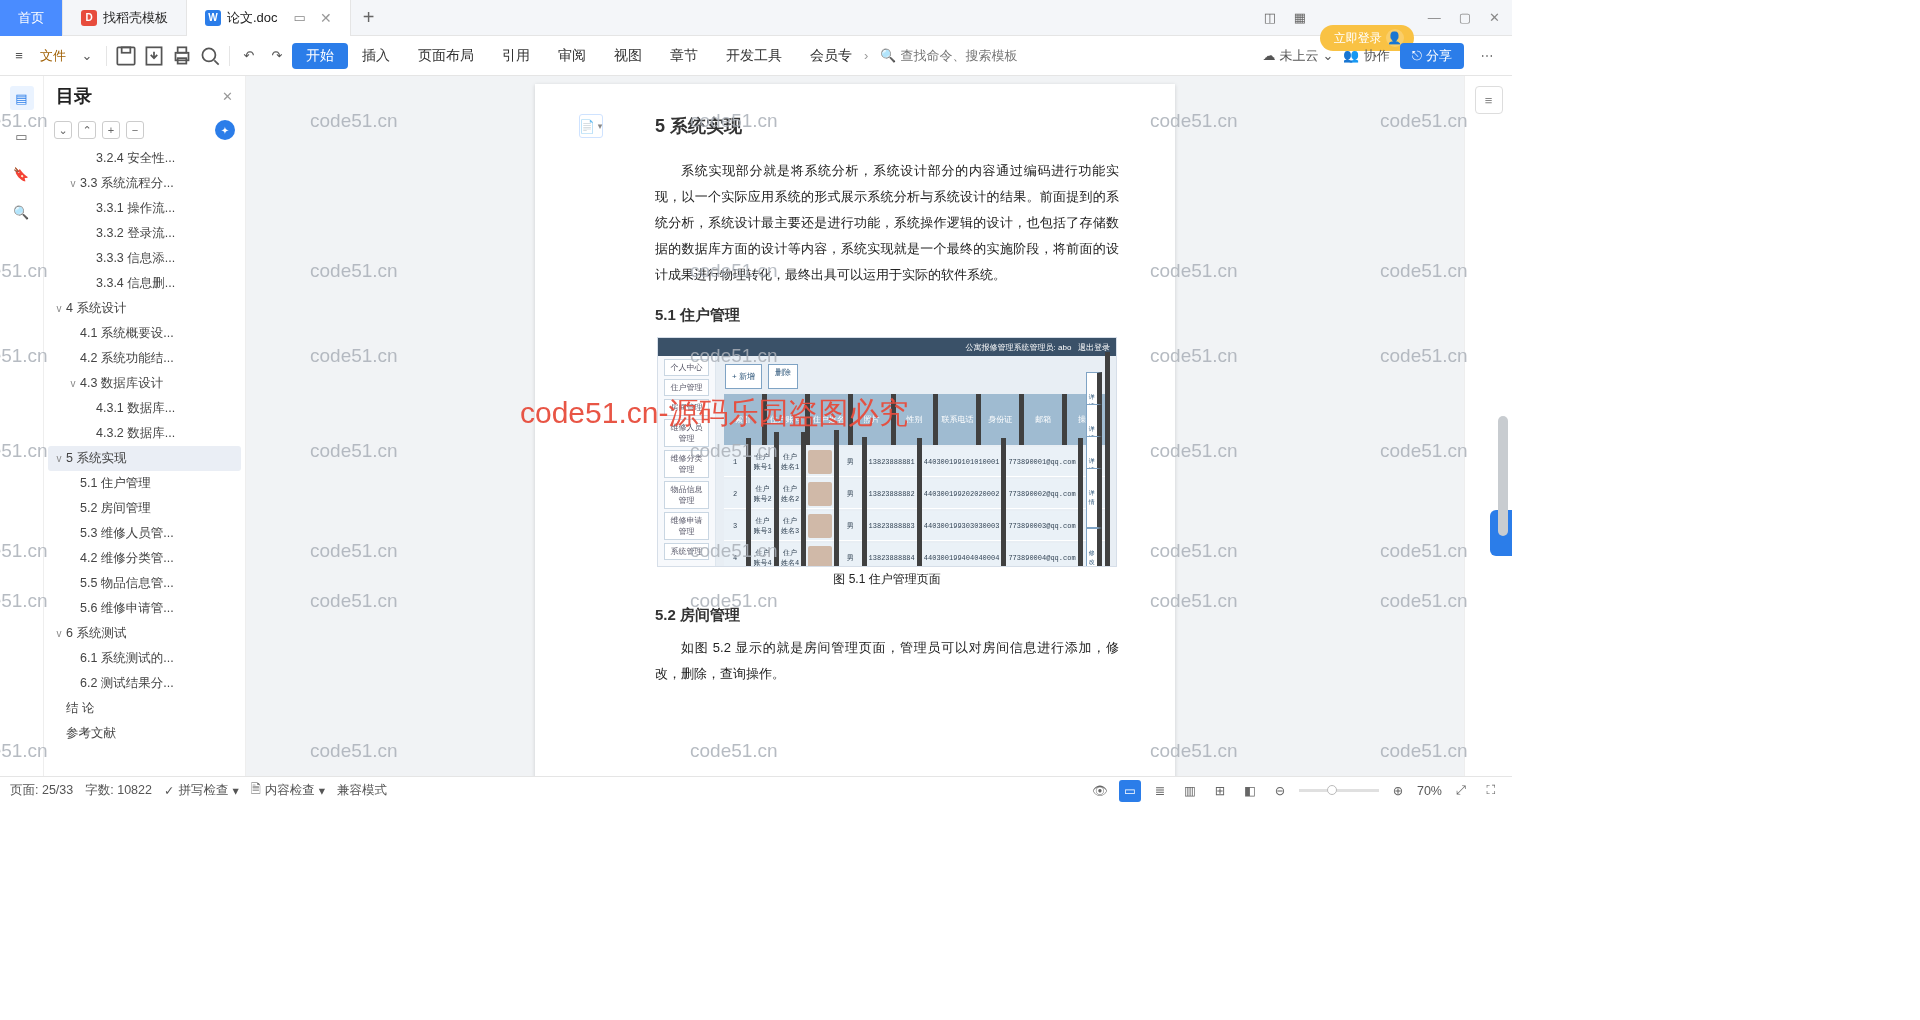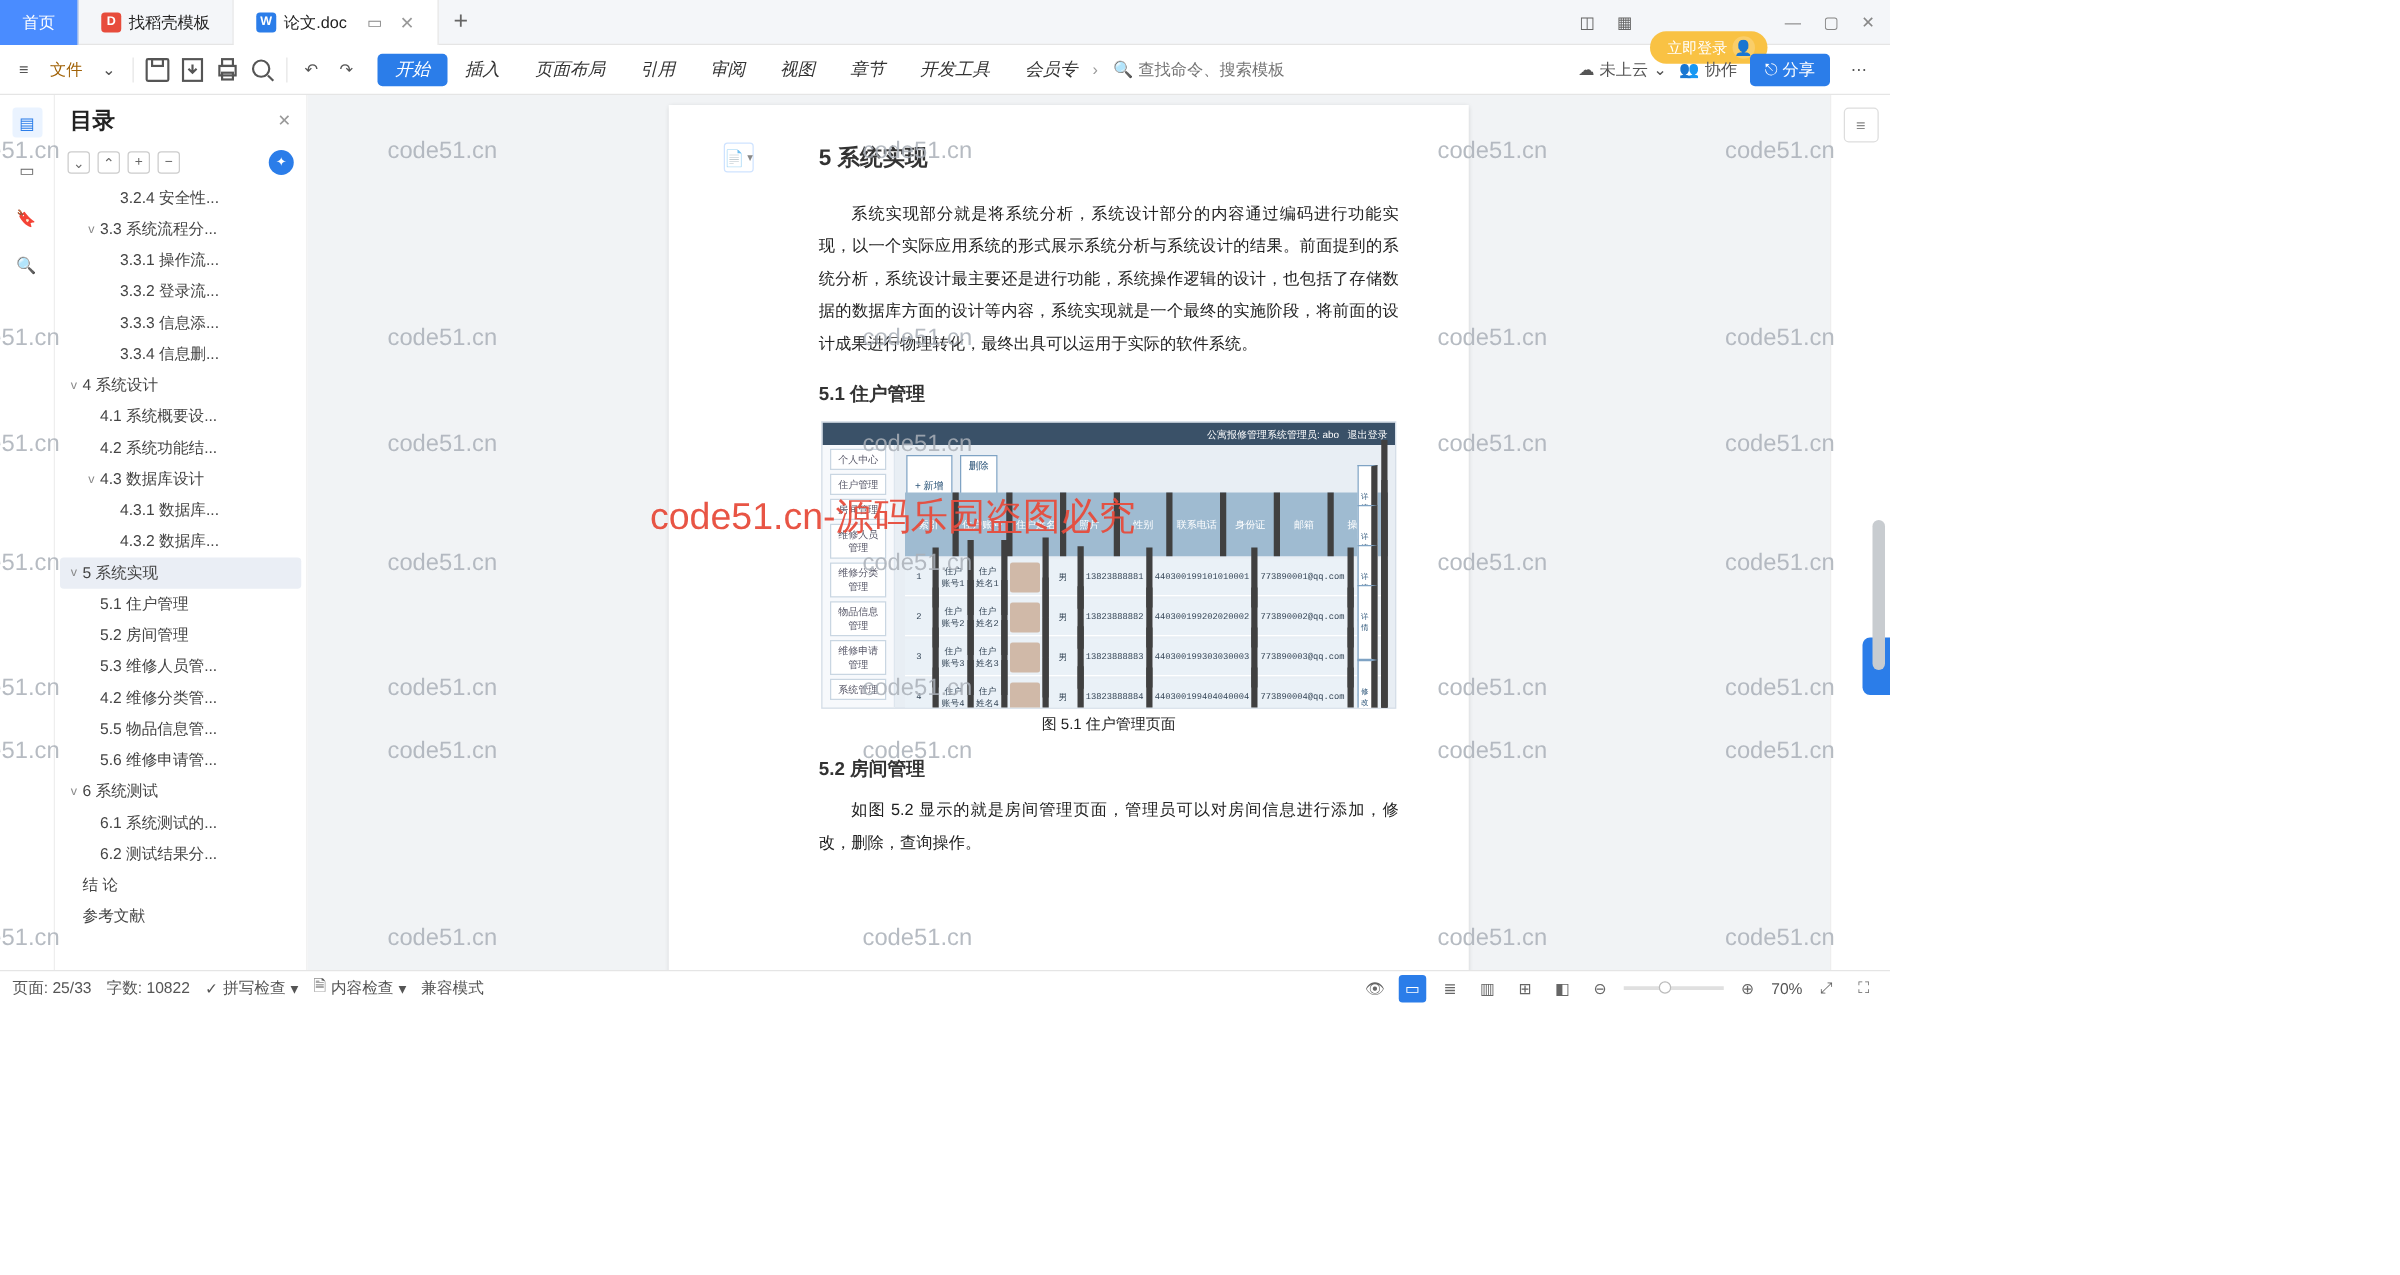--- a/index.html
+++ b/index.html
@@ -20,21 +20,21 @@
 .tb-right .ic { width:20px; height:20px; color:#666; display:flex; align-items:center; justify-content:center; }
 .login-pill { background:#f9c244; color:#fff; padding:4px 10px 4px 14px; border-radius:14px; display:flex; align-items:center; gap:4px; font-size:12px;margin-top:41px; }
 .login-pill .av { width:18px; height:18px; background:#fff3; border-radius:50%; display:flex; align-items:center; justify-content:center; }
 .winbtn { color:#888; cursor:pointer; padding:2px 4px; }
 
 
 .ribbon { height:40px; background:#fff; display:flex; align-items:center; padding:0 6px; border-bottom:1px solid #e5e5e5; gap:2px; }
 .ribbon .sep { width:1px; height:20px; background:#e5e5e5; margin:0 4px; }
 .ricon { width:26px; height:26px; display:flex; align-items:center; justify-content:center; color:#555; cursor:pointer; border-radius:3px; }
 .rfile { font-size:13px; color:#a16207; padding:0 6px; cursor:pointer; }
-.menus { display:flex; margin-left:10px; gap:0;font-style:italic; }
+.menus { display:flex; gap:0; }
 .mitem { padding:4px 14px; font-size:14px; color:#333; cursor:pointer; border-radius:4px; }
 .mitem.act { background:#2b7de9; color:#fff; }
 .rsearch { display:flex; align-items:center; gap:4px; color:#888; font-size:13px; margin-left:10px; }
 .rsearch input { border:none; outline:none; font-size:13px; width:140px; background:transparent; }
 .rb-right { margin-left:auto; display:flex; align-items:center; gap:10px; padding-right:6px; }
 .rb-right .lbl { font-size:13px; color:#555; display:flex; align-items:center; gap:4px; }
 .share-btn { background:#2b7de9; color:#fff; padding:4px 12px; border-radius:4px; font-size:13px; display:flex; align-items:center; gap:4px; }
 
 
 .body { display:flex; height:calc(100% - 36px - 40px - 28px); }
@@ -327,21 +327,21 @@
               <div>个人中心</div>
               <div>住户管理</div>
               <div>房间管理</div>
               <div>维修人员管理</div>
               <div>维修分类管理</div>
               <div>物品信息管理</div>
               <div>维修申请管理</div>
               <div>系统管理</div>
             </div>
             <div style="position:absolute;left:66px;top:26px;display:flex;gap:4px">
-              <span class="actbtn" style="font-size:8px;padding:18px 6px">+ 新增</span>
+              <span class="actbtn" style="font-size:8px;padding:6px 6px">+ 新增</span>
               <span class="actbtn" style="font-size:8px;padding:2px 6px">删除</span>
             </div>
             <div class="tbl">
               <div class="thead">
                 <span>索引</span>
                 <span>住户账号</span>
                 <span>住户姓名</span>
                 <span>照片</span>
                 <span>性别</span>
                 <span>联系电话</span>

